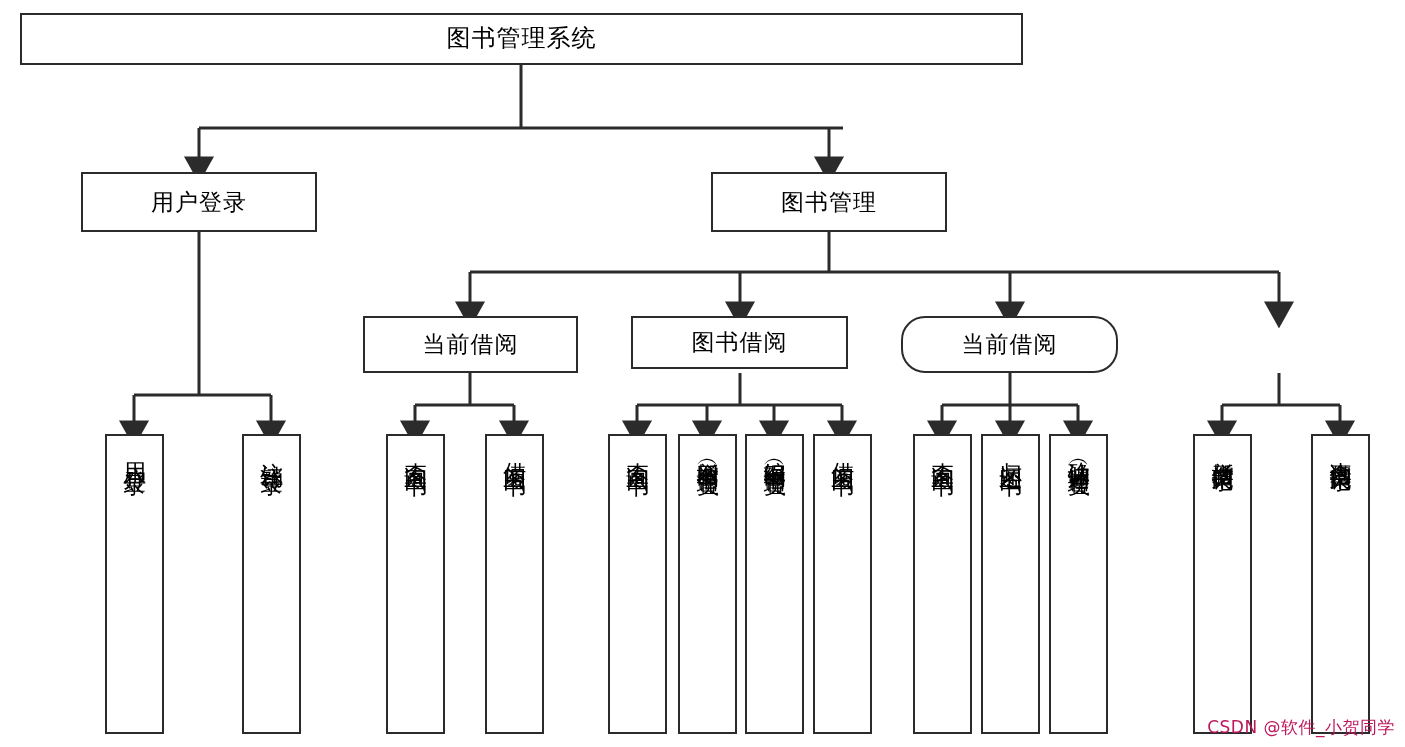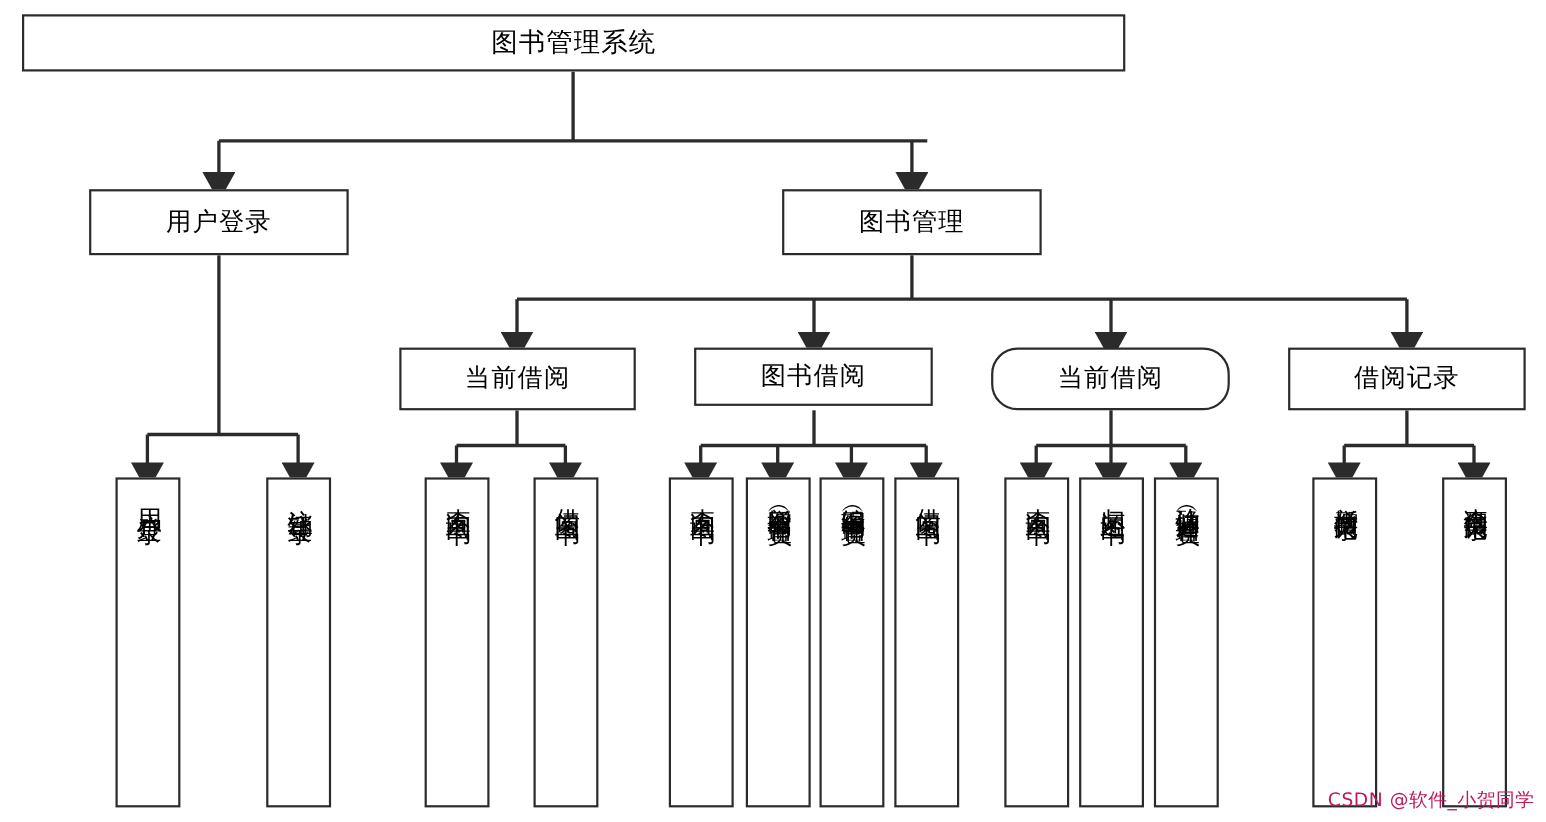--- a/index.html
+++ b/index.html
@@ -148,23 +148,20 @@
 
   <div class="node horiz" style="left:363px; top:316px; width:215px; height:57px;">
     <span class="node-label">当前借阅</span>
   </div>
   <div class="node horiz" style="left:631px; top:316px; width:217px; height:53px;">
     <span class="node-label">图书借阅</span>
   </div>
   <div class="node horiz" style="left:901px; top:316px; width:217px; height:57px;border-radius:24px;">
     <span class="node-label">当前借阅</span>
   </div>
-  <div class="node horiz" style="left:1171px; top:316px; width:216px; height:57px;">
-    <span class="node-label">借阅记录</span>
-  </div>
 
   <div class="node vert" style="left:105px; top:434px; width:59px; height:300px;">
     <span class="node-label">用户登录</span>
   </div>
   <div class="node vert" style="left:242px; top:434px; width:59px; height:300px;">
     <span class="node-label">注销登录</span>
   </div>
 
   <div class="node vert" style="left:386px; top:434px; width:59px; height:300px;">
     <span class="node-label">查询图书</span>

